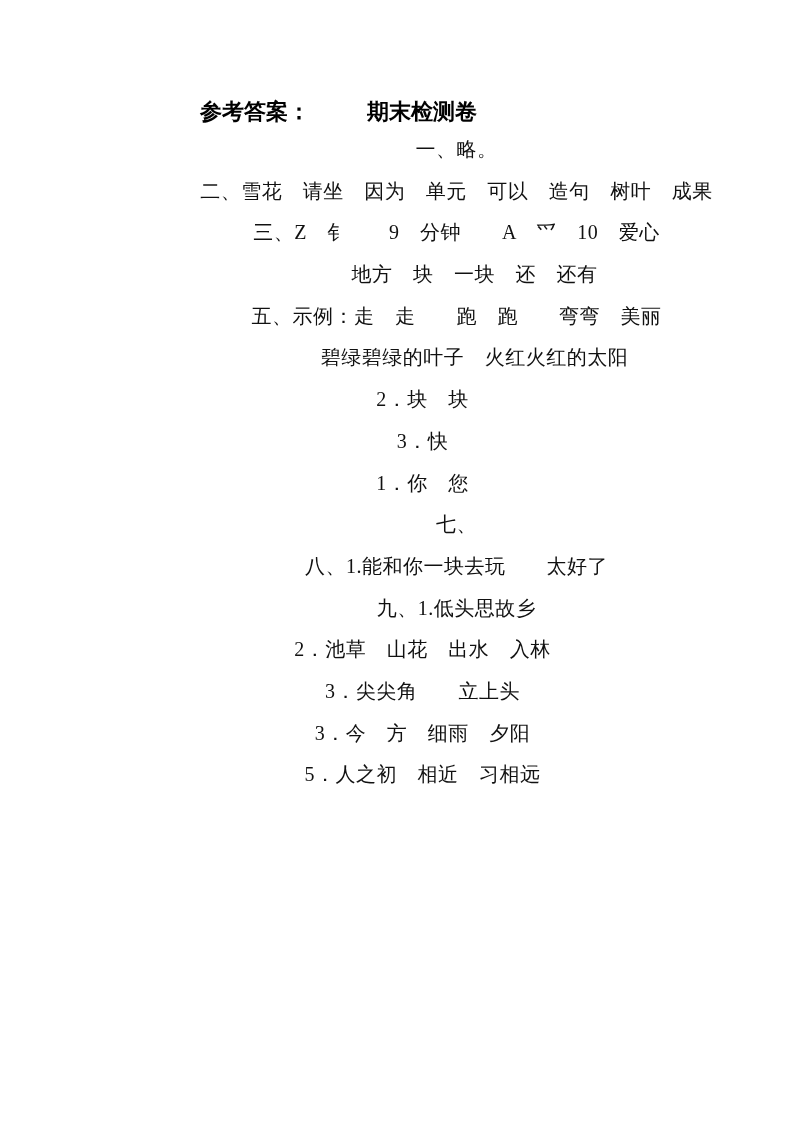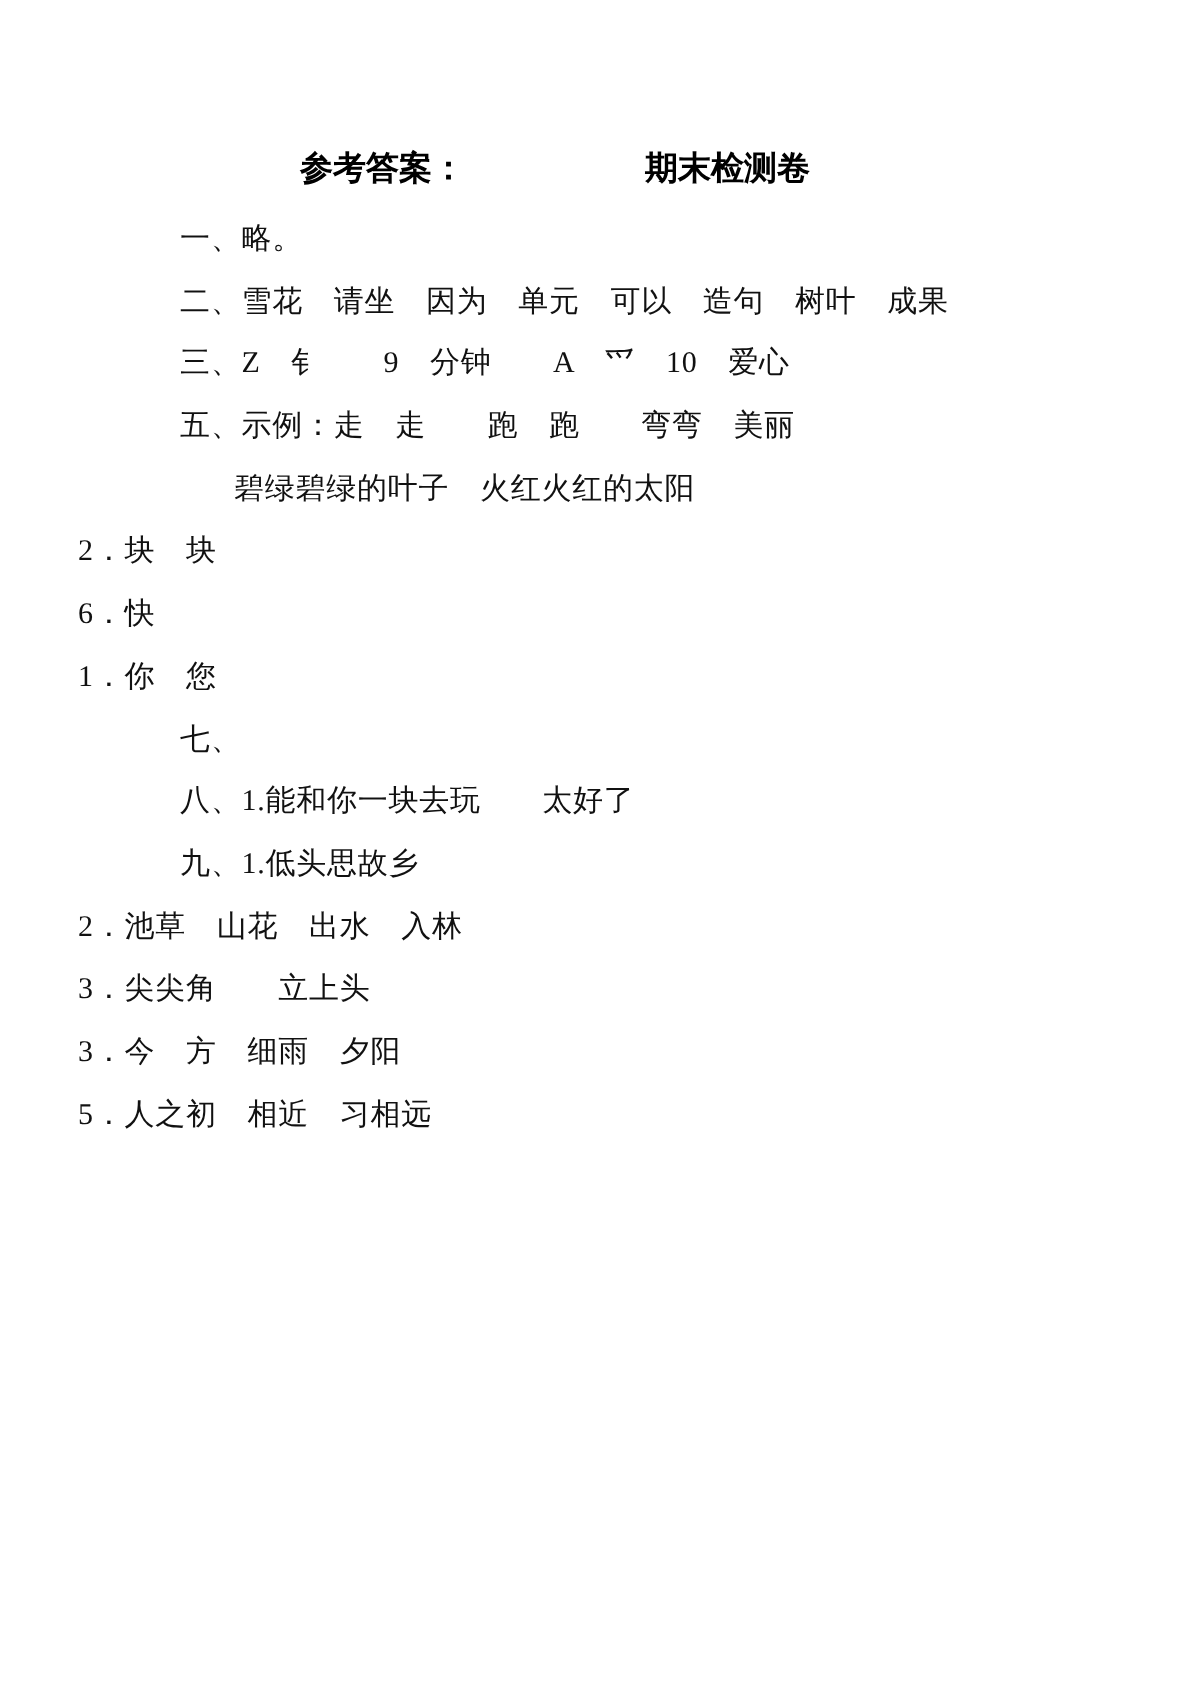--- a/index.html
+++ b/index.html
@@ -12,32 +12,33 @@
     color: #111111;
     font-family: "Liberation Serif", "DejaVu Serif", serif;
     font-size: 20px;
     overflow: hidden;
   }
   .title-row {
     position: absolute;
     top: 100px;
     left: 200px;
     display: flex;
-    gap: 120px;
+    gap: 57px;
     font-family: "Liberation Sans", "DejaVu Sans", sans-serif;
     font-weight: bold;
     font-size: 22px;
     line-height: 24px;
     color: #000000;
   }
   .lines {
     position: absolute;
-    top: 139px;
+    top: 129px;
     left: 0;
     width: 100%;
+    text-align: center;
   }
   .line {
     height: 41.7px;
     line-height: 41.7px;
     white-space: pre;
     letter-spacing: 0.5px;
   }
   .indent-section { padding-left: 120px; }
   .indent-sub     { padding-left: 52px; }
   .indent-cont    { padding-left: 156px; }
@@ -49,24 +50,25 @@
 
   <div class="title-row">
     <span>参考答案：</span>
     <span>期末检测卷</span>
   </div>
 
   <div class="lines">
     <div class="line indent-section">一、略。</div>
     <div class="line indent-section">二、雪花　请坐　因为　单元　可以　造句　树叶　成果</div>
     <div class="line indent-section">三、Z　钅　　9　分钟　　A　爫　10　爱心</div>
+    <div class="line indent-cont">地方　块　一块　还　还有</div>
     <div class="line indent-section">五、示例：走　走　　跑　跑　　弯弯　美丽</div>
     <div class="line indent-cont">碧绿碧绿的叶子　火红火红的太阳</div>
     <div class="line indent-sub">2．块　块</div>
-    <div class="line indent-sub">6．快</div>
+    <div class="line indent-sub">3．快</div>
     <div class="line indent-sub">1．你　您</div>
     <div class="line indent-section">七、</div>
     <div class="line indent-section">八、1.能和你一块去玩　　太好了</div>
     <div class="line indent-section">九、1.低头思故乡</div>
     <div class="line indent-sub">2．池草　山花　出水　入林</div>
     <div class="line indent-sub">3．尖尖角　　立上头</div>
     <div class="line indent-sub">3．今　方　细雨　夕阳</div>
     <div class="line indent-sub">5．人之初　相近　习相远</div>
   </div>
 

